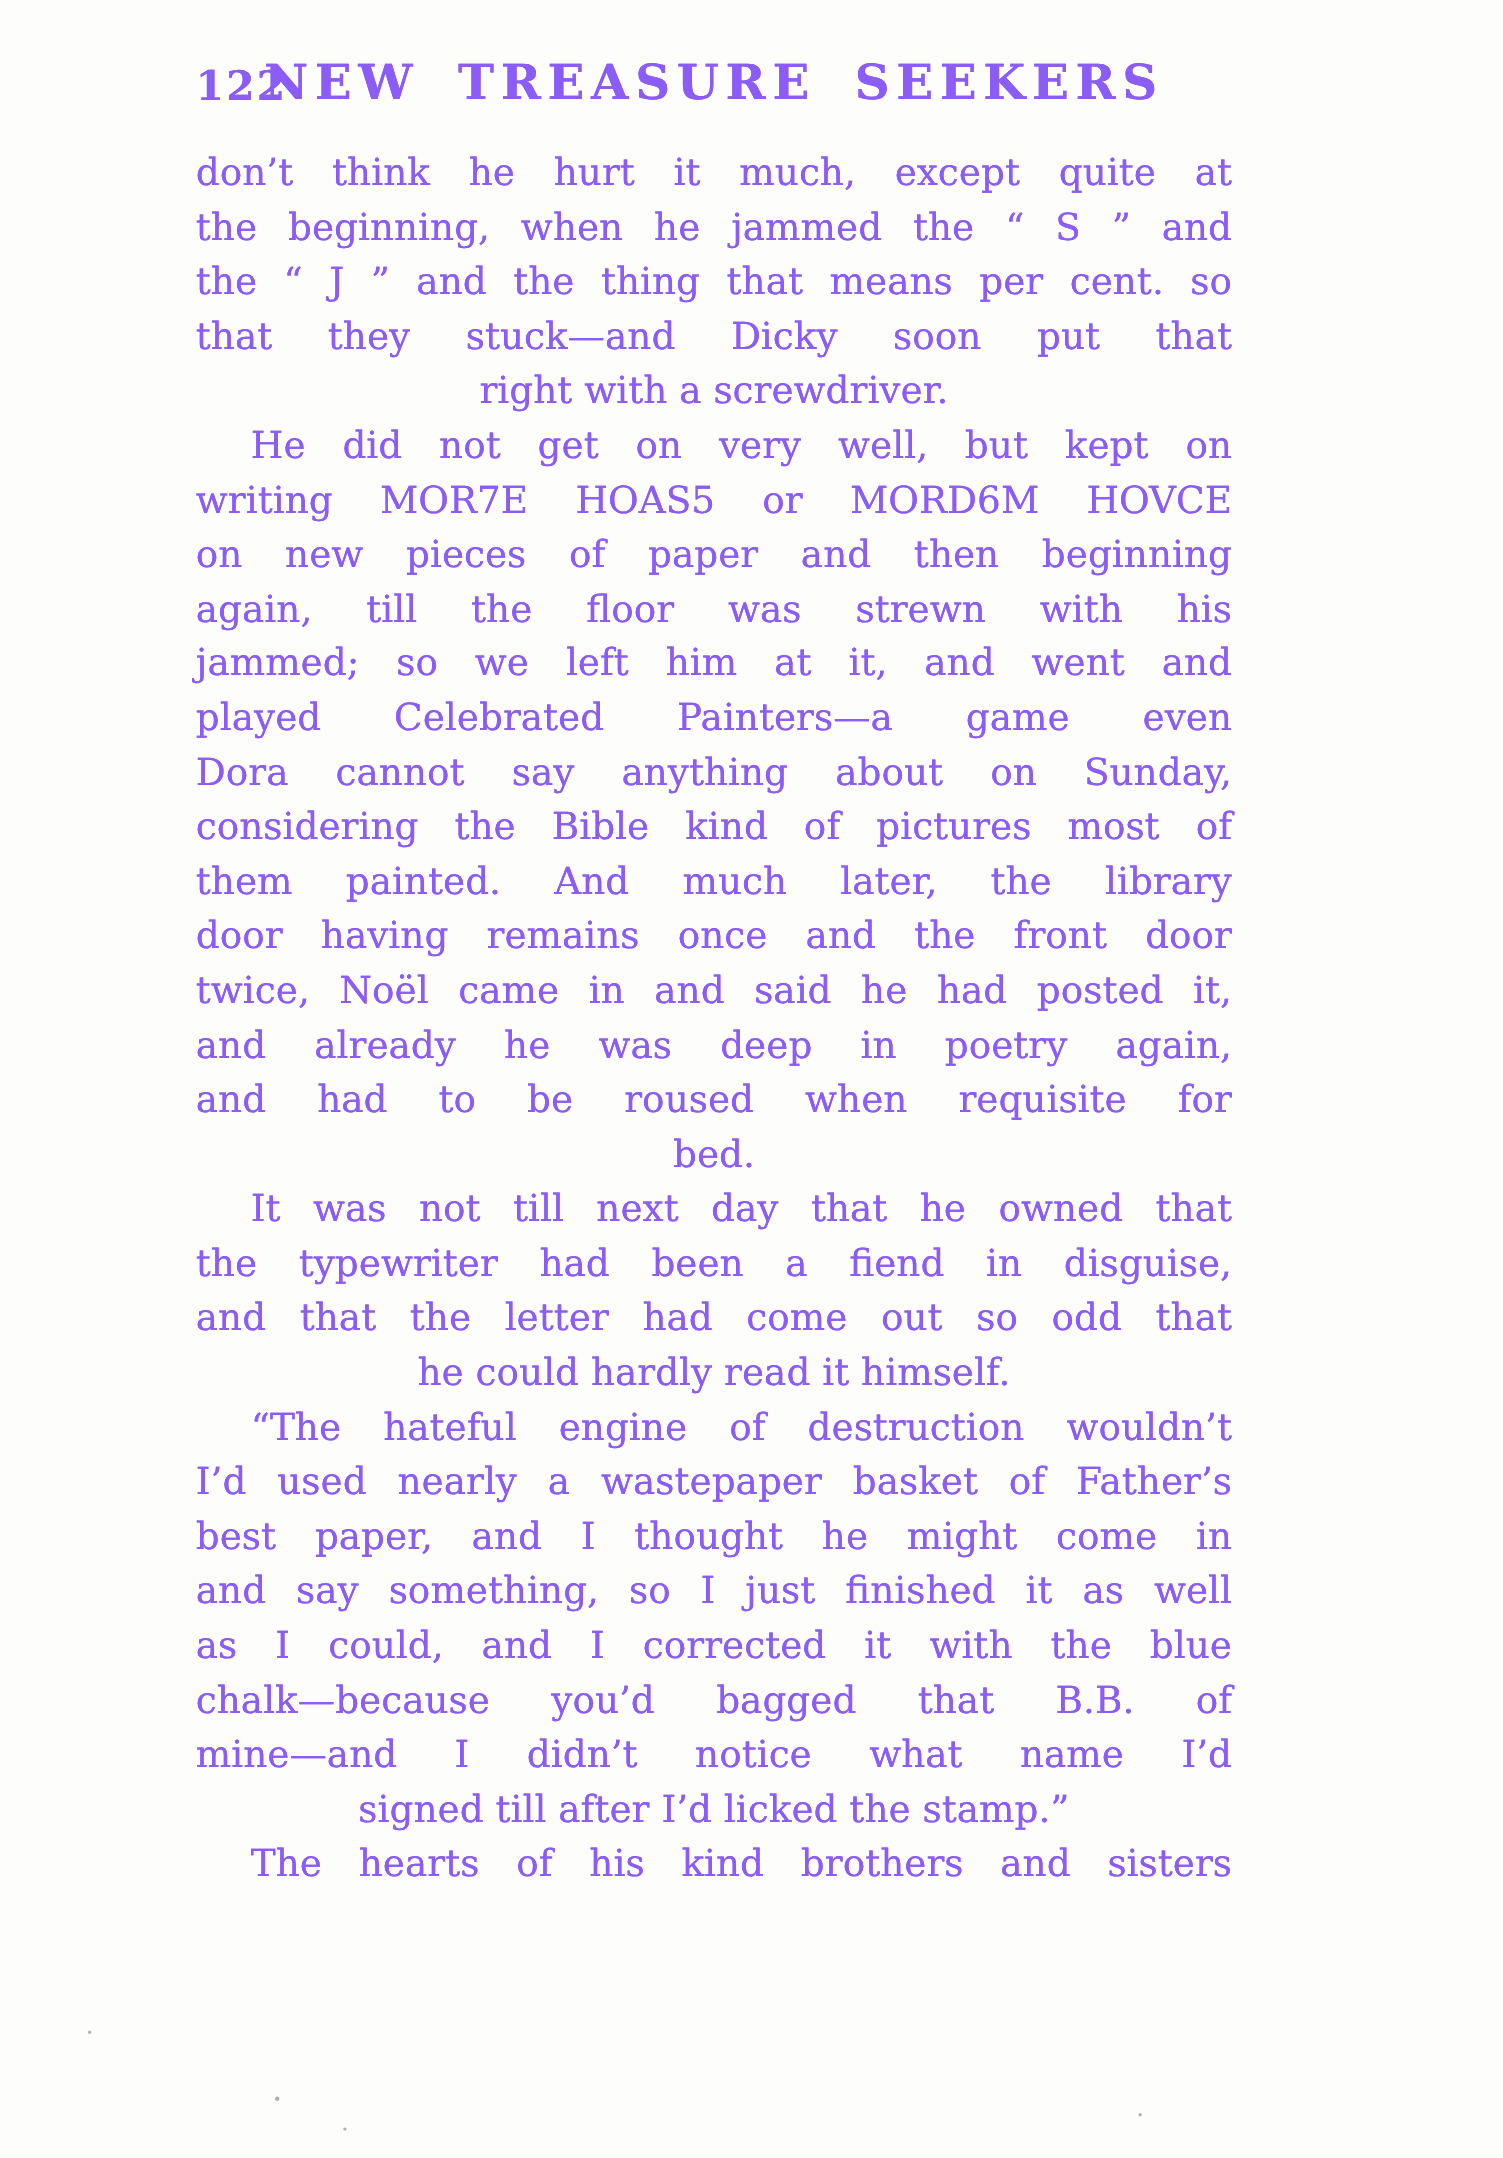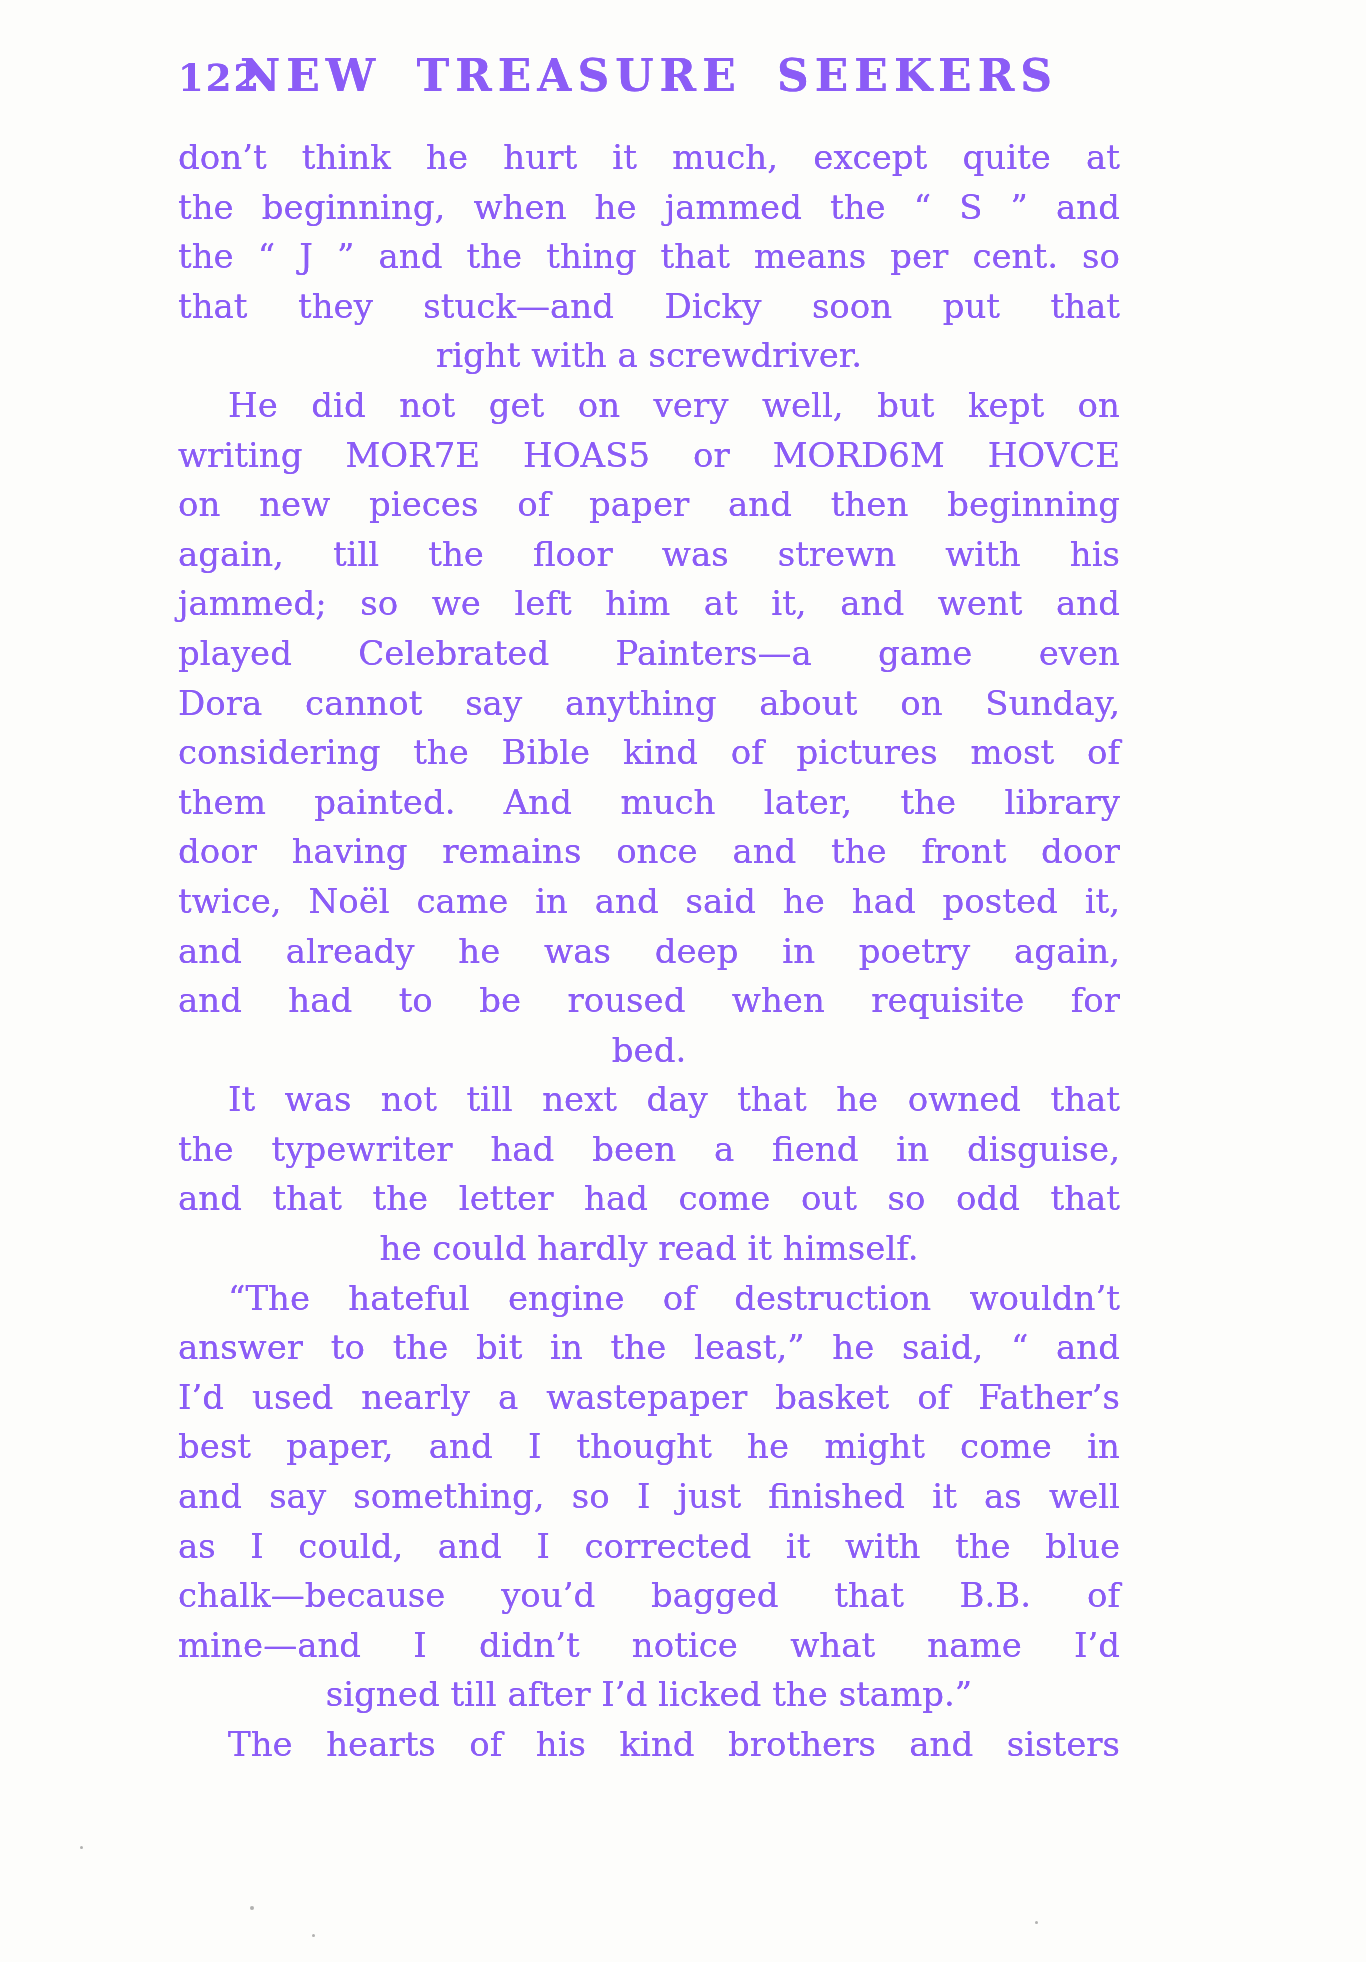--- a/index.html
+++ b/index.html
@@ -91,21 +91,20 @@
         <div class="line">bed.</div>
       </div>
       <div class="paragraph">
         <div class="line j indent">It was not till next day that he owned that</div>
         <div class="line j">the typewriter had been a fiend in disguise,</div>
         <div class="line j">and that the letter had come out so odd that</div>
         <div class="line">he could hardly read it himself.</div>
       </div>
       <div class="paragraph">
         <div class="line j indent">“The hateful engine of destruction wouldn’t</div>
-        <div class="line j">answer to the bit in the least,” he said, “ and</div>
         <div class="line j">I’d used nearly a wastepaper basket of Father’s</div>
         <div class="line j">best paper, and I thought he might come in</div>
         <div class="line j">and say something, so I just finished it as well</div>
         <div class="line j">as I could, and I corrected it with the blue</div>
         <div class="line j">chalk—because you’d bagged that B.B. of</div>
         <div class="line j">mine—and I didn’t notice what name I’d</div>
         <div class="line">signed till after I’d licked the stamp.”</div>
       </div>
       <div class="paragraph">
         <div class="line j indent">The hearts of his kind brothers and sisters</div>

